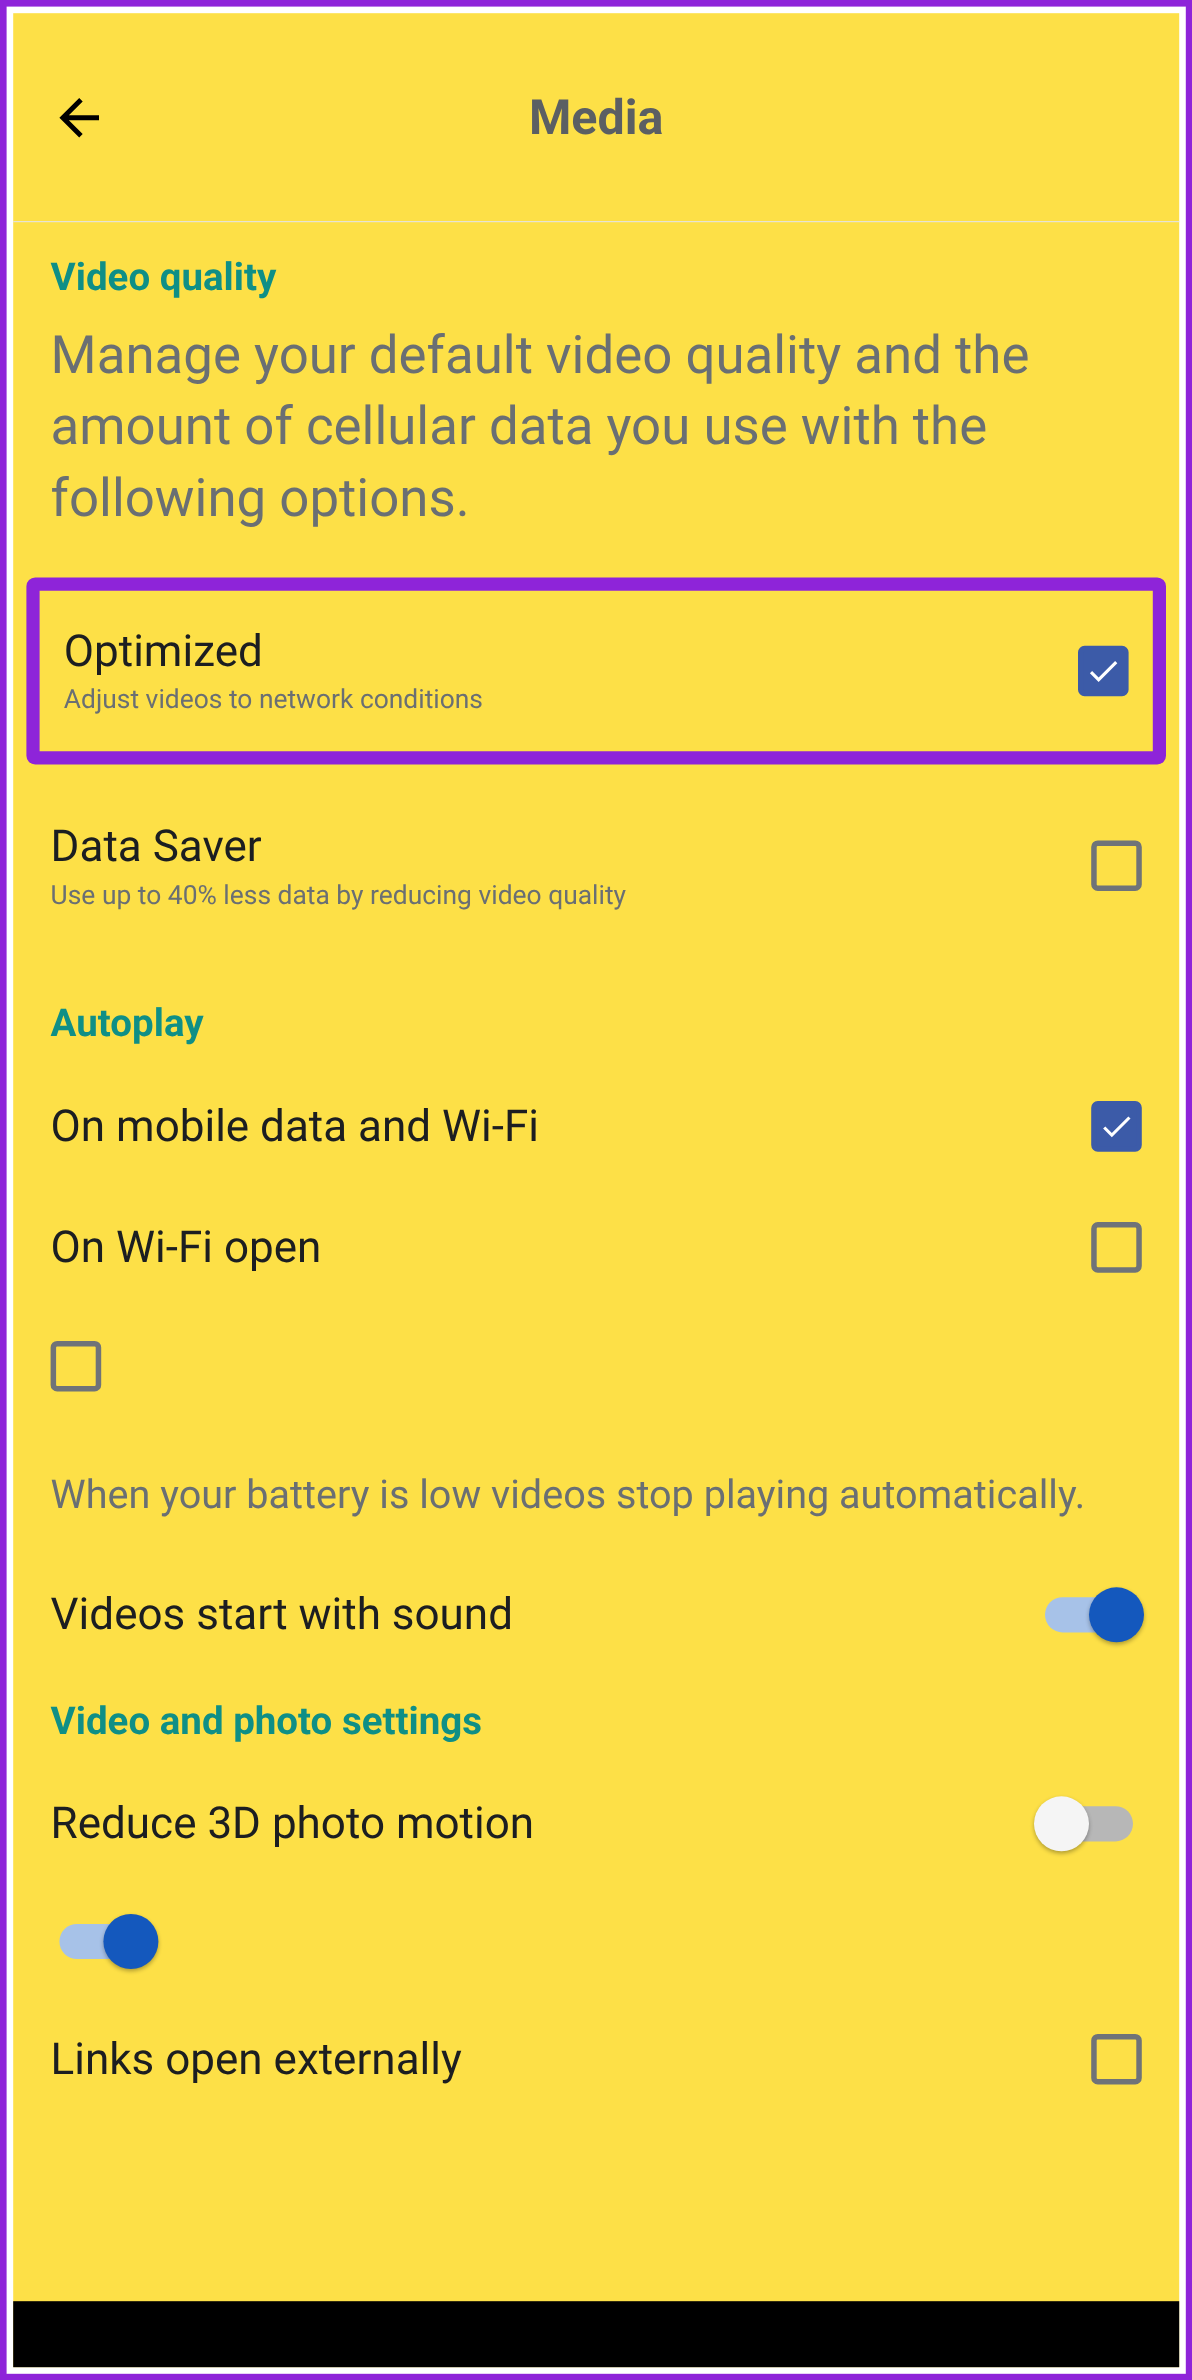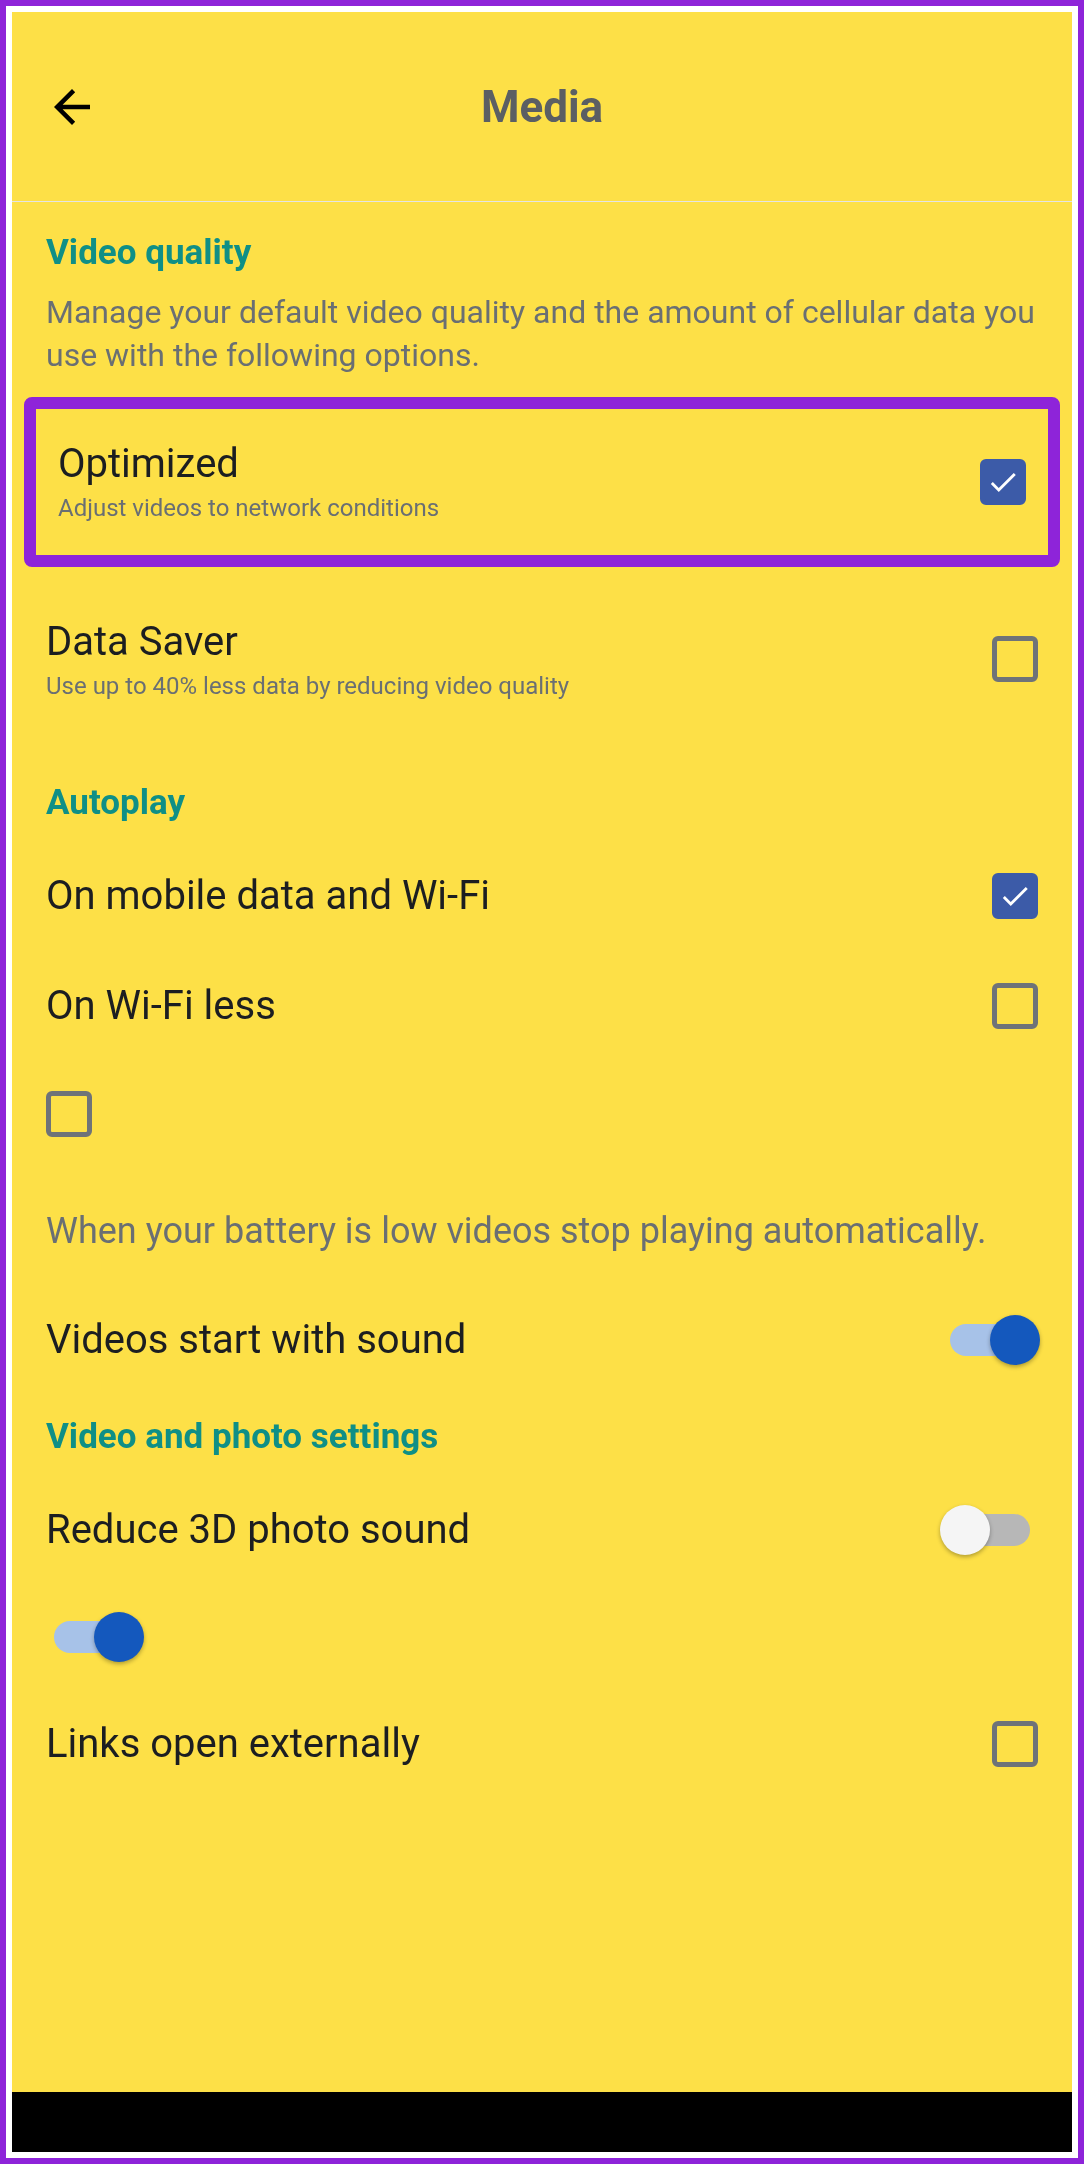--- a/index.html
+++ b/index.html
@@ -50,23 +50,23 @@
   }
   .section-label {
     color: #0f8f86;
     font-size: 35px;
     font-weight: 700;
     margin-top: 30px;
     margin-bottom: 18px;
   }
   .section-desc {
     color: #6a6f73;
-    font-size: 32px;
+    font-size: 48px;
     line-height: 1.35;
-    margin-bottom: 20px;
+    margin-bottom: 40px;
   }
   .highlight-wrap {
     border: 12px solid #8e24d9;
     border-radius: 8px;
     margin: 0 -22px 20px -22px;
     padding: 30px 22px 30px 22px;
   }
   .row {
     display: flex;
     align-items: center;
@@ -186,21 +186,21 @@
         </div>
       <div class="checkbox checked">
         <svg viewBox="0 0 24 24">
             <path d="M9 16.17L4.83 12l-1.42 1.41L9 19 21 7l-1.41-1.41z" fill="#fff"></path>
           </svg>
       </div>
     </div>
 
     <div class="row">
       <div class="text">
-          <div class="title">On Wi-Fi less</div>
+          <div class="title">On Wi-Fi open</div>
         </div>
       <div class="checkbox"></div>
     </div>
 
     <div class="row">
       <div class="checkbox"></div>
     </div>
 
     <div class="note">When your battery is low videos stop playing automatically.</div>
 
@@ -211,21 +211,21 @@
       <div class="toggle on">
         <div class="track"></div>
           <div class="knob"></div>
       </div>
     </div>
 
     <div class="section-label" style="margin-top:21px;">Video and photo settings</div>
 
     <div class="row">
       <div class="text">
-          <div class="title">Reduce 3D photo sound</div>
+          <div class="title">Reduce 3D photo motion</div>
         </div>
       <div class="toggle off">
         <div class="track"></div>
           <div class="knob"></div>
       </div>
     </div>
 
     <div class="row">
       <div class="toggle on">
         <div class="track"></div>

